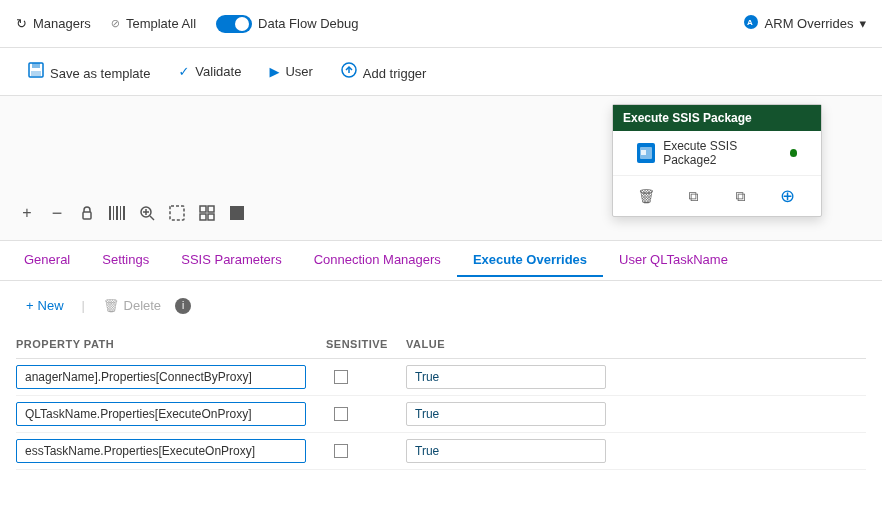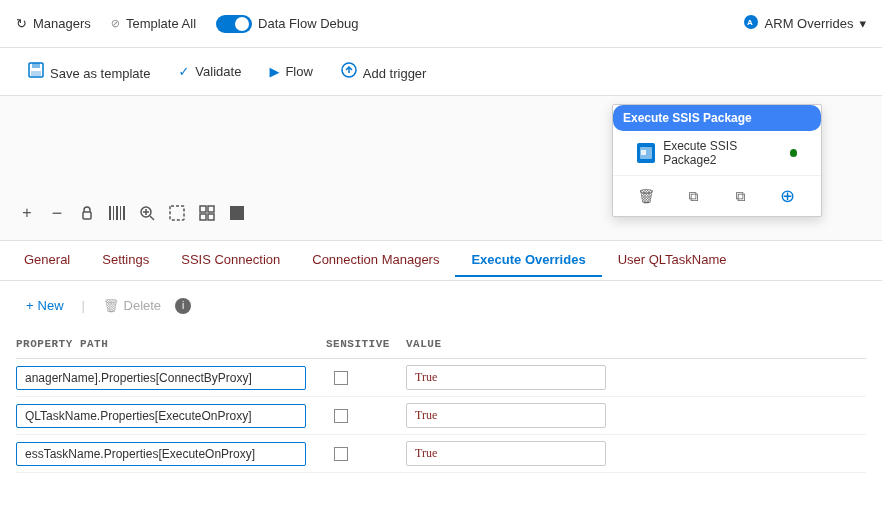--- a/index.html
+++ b/index.html
@@ -82,26 +82,25 @@
       top: 8px;
       right: 60px;
       width: 210px;
       background: #fff;
       border: 1px solid #ccc;
       box-shadow: 0 4px 12px rgba(0,0,0,0.15);
       border-radius: 2px;
       z-index: 10;
     }
     .ssis-popup-header {
-      background: #3b82f6;
+      background: #14532d;
       color: #fff;
       font-size: 12px;
       font-weight: 600;
       padding: 6px 10px;
-      border-radius: 10px;
     }
     .ssis-popup-item {
       display: flex;
       align-items: center;
       gap: 8px;
       padding: 8px 24px;
       font-size: 12px;
       border-bottom: 1px solid #f0f0f0;
       cursor: pointer;
     }
@@ -169,21 +168,21 @@
       display: flex;
       align-items: center;
       height: 40px;
       padding: 0 8px;
       border-bottom: 1px solid #e0e0e0;
       background: #fff;
     }
     .tab {
       padding: 8px 16px;
       font-size: 13px;
-      color: #7f1d1d;
+      color: #a21caf;
       cursor: pointer;
       border-bottom: 2px solid transparent;
       white-space: nowrap;
     }
     .tab.active {
       color: #0078d4;
       border-bottom: 2px solid #0078d4;
       font-weight: 600;
     }
 
@@ -237,21 +236,20 @@
     .prop-table-header {
       display: grid;
       grid-template-columns: 310px 80px 1fr;
       padding: 4px 0 8px;
       font-size: 11px;
       font-weight: 600;
       color: #666;
       letter-spacing: 0.5px;
       text-transform: uppercase;
       border-bottom: 1px solid #e0e0e0;
-      font-family: Liberation Mono, monospace;
     }
     .prop-table-row {
       display: grid;
       grid-template-columns: 310px 80px 1fr;
       align-items: center;
       padding: 6px 0;
       border-bottom: 1px solid #f0f0f0;
       gap: 0;
     }
     .prop-input {
@@ -262,25 +260,24 @@
       color: #333;
       width: 290px;
       outline: none;
       background: #fff;
     }
     .value-input {
       border: 1px solid #ccc;
       border-radius: 2px;
       padding: 4px 8px;
       font-size: 12px;
-      color: #7f1d1d;
+      color: #0c4a6e;
       width: 200px;
       outline: none;
       background: #fff;
-      font-family: Liberation Serif, serif;
     }
     .checkbox {
       width: 14px;
       height: 14px;
       border: 1px solid #888;
       background: #fff;
       cursor: pointer;
       display: flex;
       align-items: center;
       justify-content: center;
@@ -324,21 +321,21 @@
         </svg>
     </span>
     <span>Save as template</span>
   </button>
   <button class="toolbar-btn">
     <span style="color:#0078d4;">✓</span>
     <span>Validate</span>
   </button>
   <button class="toolbar-btn">
     <span style="color:#0078d4;">▶</span>
-    <span>Flow</span>
+    <span>User</span>
   </button>
   <button class="toolbar-btn">
     <span>
       <svg width="16" height="16" viewBox="0 0 16 16">
           <circle cx="8" cy="8" r="7" fill="none" stroke="#0078d4" stroke-width="1.5"></circle>
           <path d="M5 8 L8 5 L11 8" fill="none" stroke="#0078d4" stroke-width="1.5"></path>
           <path d="M8 5 L8 11" fill="none" stroke="#0078d4" stroke-width="1.5"></path>
         </svg>
     </span>
     <span>Add trigger</span>
@@ -410,21 +407,21 @@
       <svg width="16" height="16" viewBox="0 0 16 16">
           <rect x="1" y="1" width="14" height="14" fill="#555"></rect>
         </svg>
     </div>
   </div>
 </div>
 
 <div class="tabs-bar">
   <div class="tab">General</div>
   <div class="tab">Settings</div>
-  <div class="tab">SSIS Connection</div>
+  <div class="tab">SSIS Parameters</div>
   <div class="tab">Connection Managers</div>
   <div class="tab active">Execute Overrides</div>
   <div class="tab">User QLTaskName</div>
 </div>
 
 <div class="content-area">
 
   <div class="action-bar">
     <button class="action-btn">
       <span>+</span>

